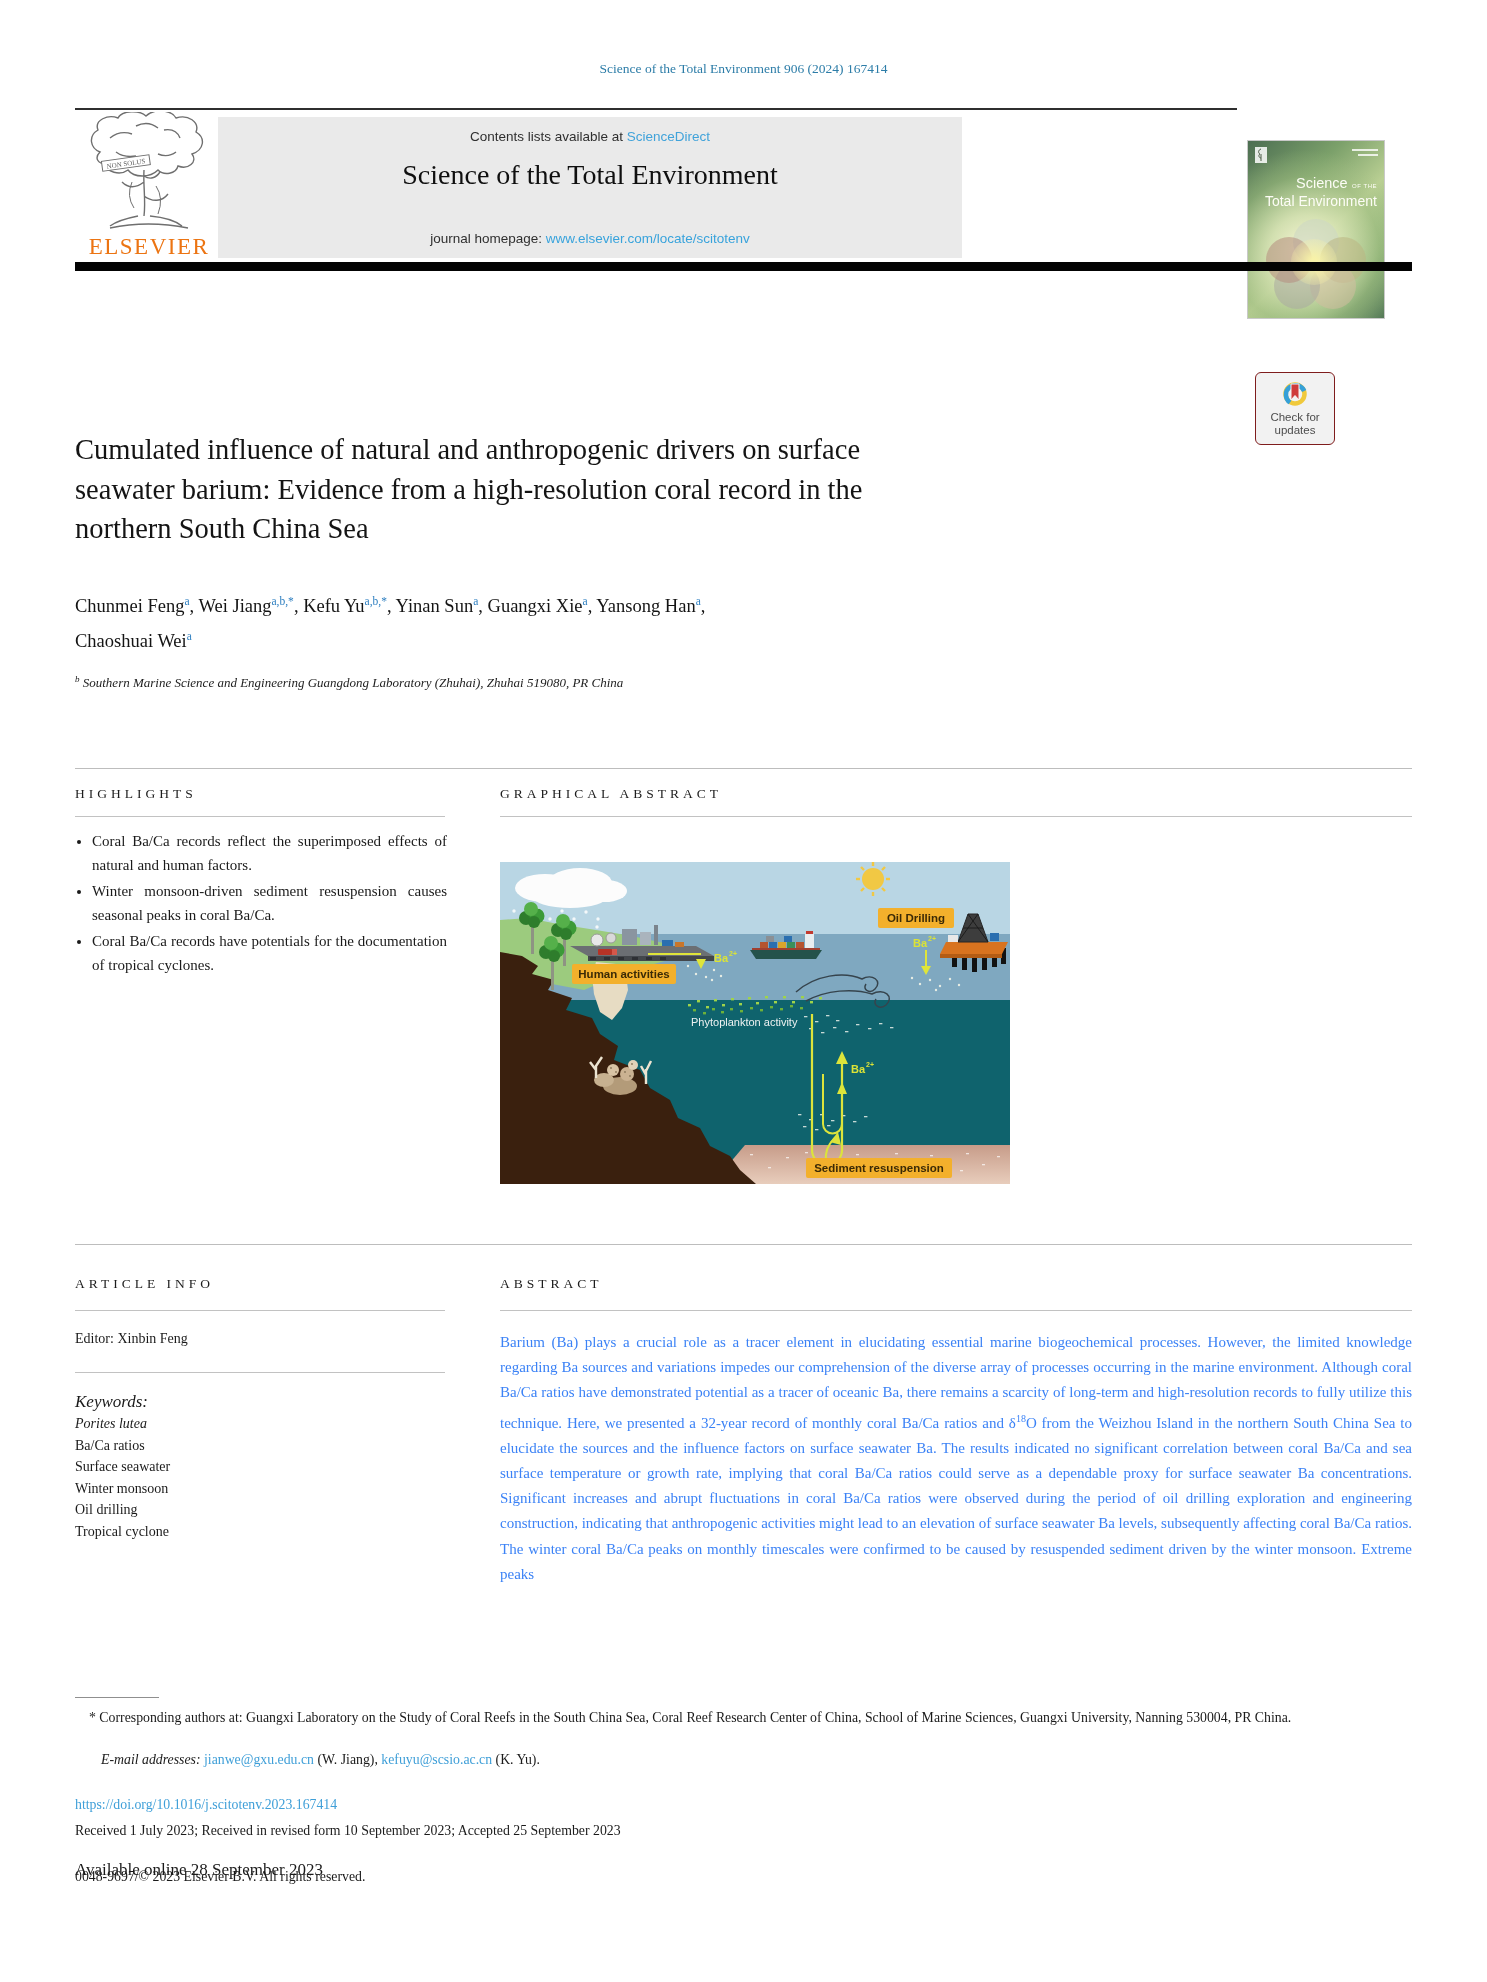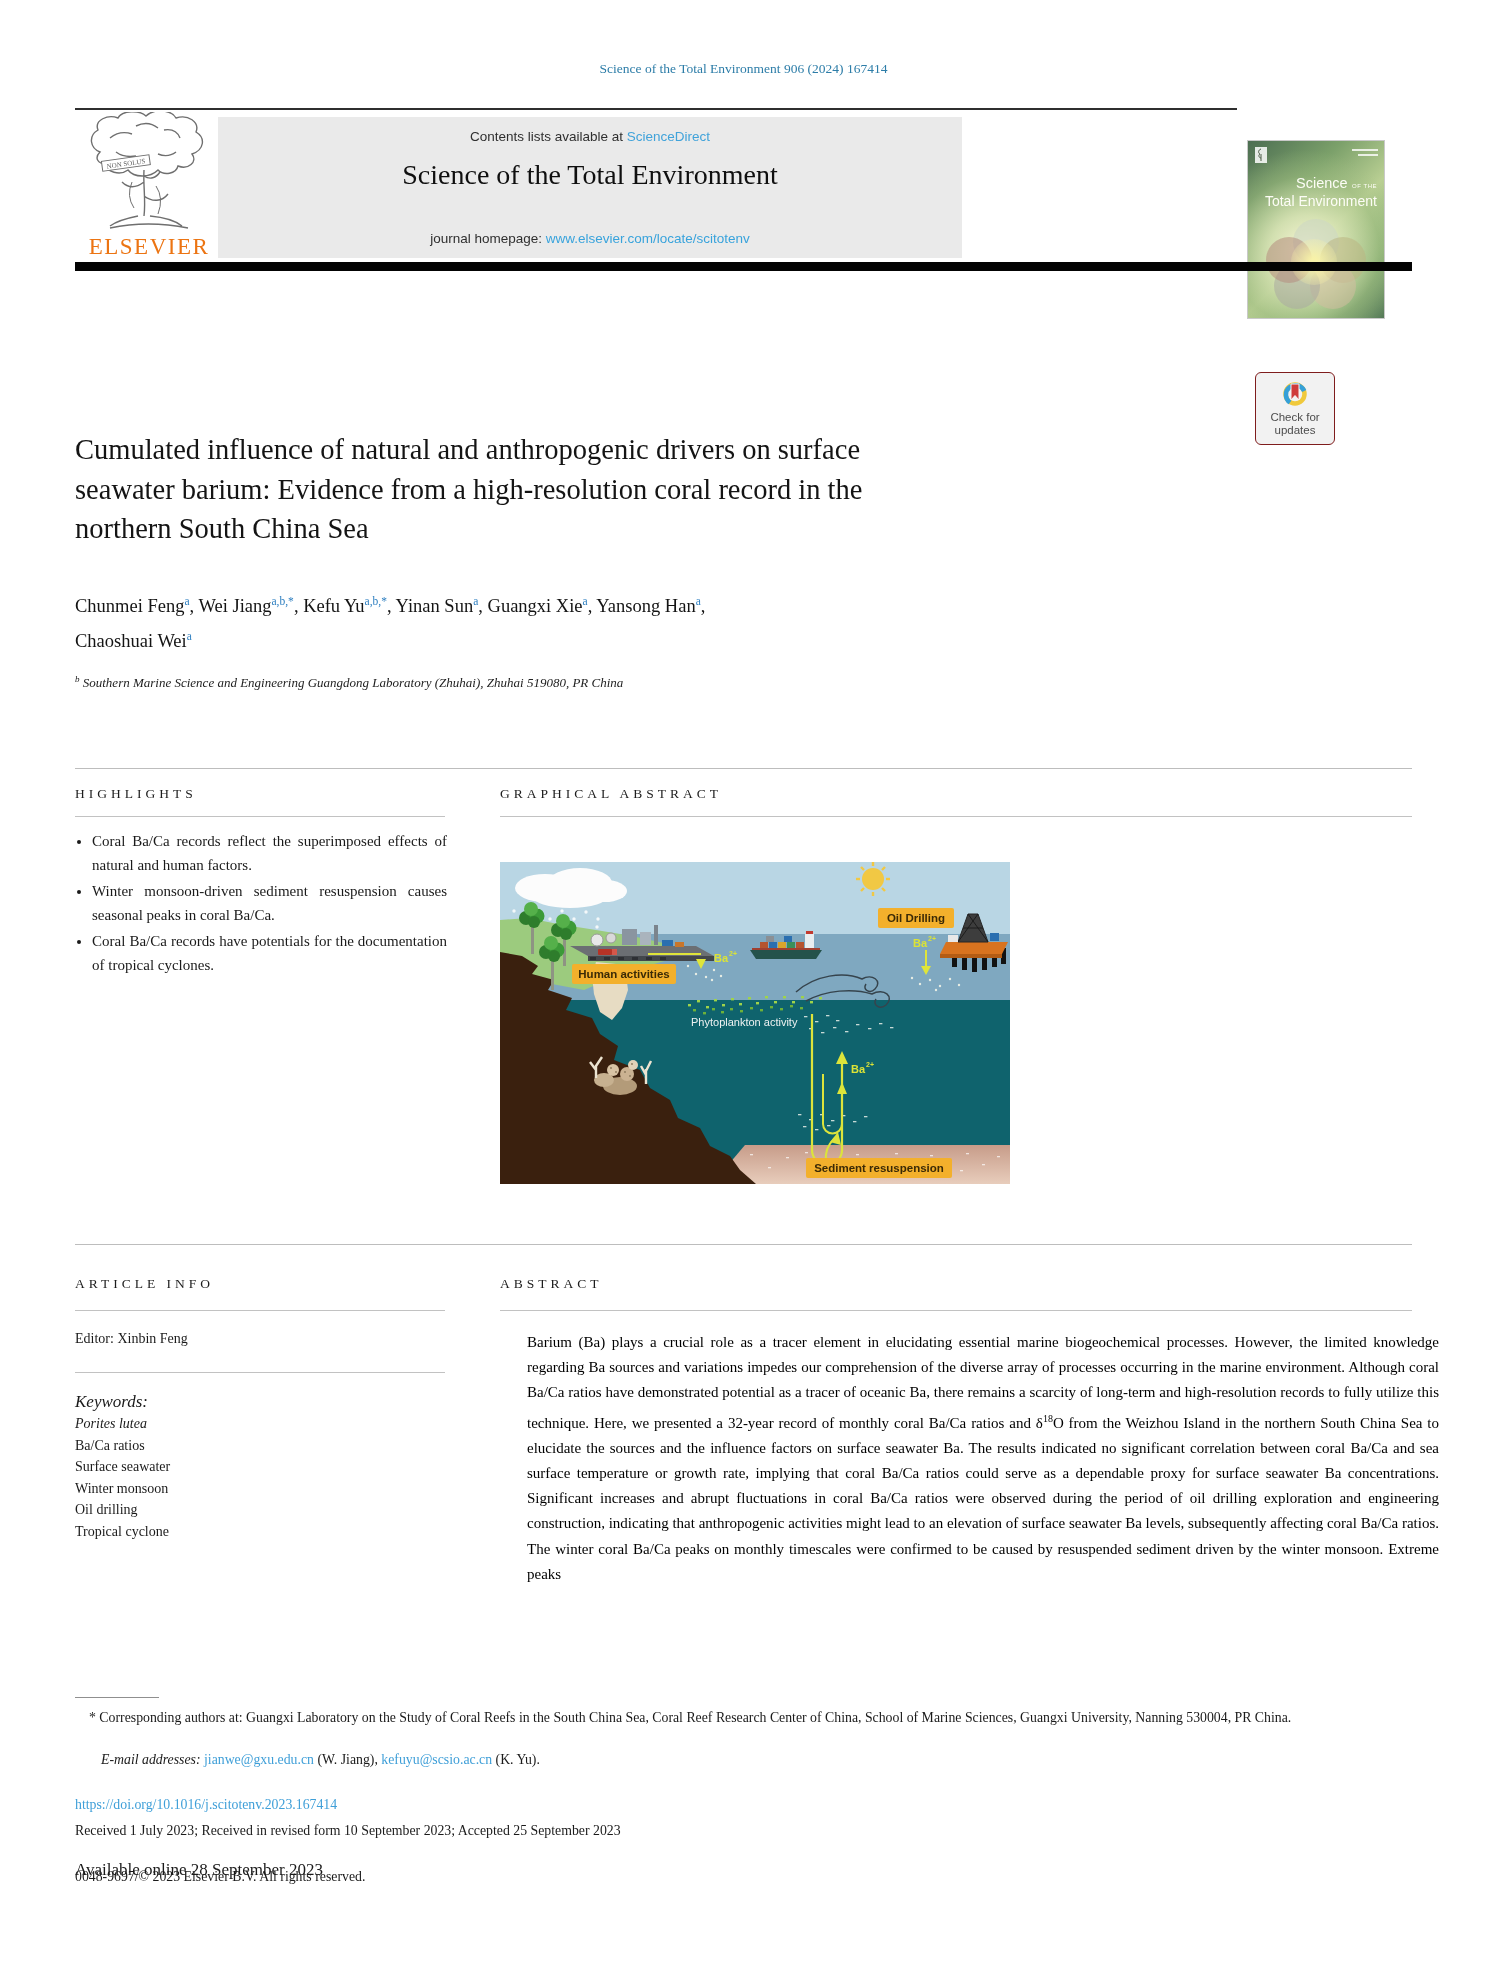--- a/index.html
+++ b/index.html
@@ -66,22 +66,22 @@
   .hl-list li{margin-bottom:3px;}
 
   .ga-image{position:absolute;left:500px;top:862px;width:510px;height:322px;}
 
   .editor{position:absolute;left:75px;top:1331px;font-size:14px;}
   .kw-label{position:absolute;left:75px;top:1392px;font-size:17px;font-style:italic;}
   .kw-list{position:absolute;left:75px;top:1413px;font-size:14px;line-height:21.5px;}
   .kw-list .kw.italic{font-style:italic;}
   .kw-list .kw{display:block;}
 
-  .abstract{position:absolute;left:527px;top:1330px;width:912px;font-size:15px;
-            line-height:25.2px;text-align:justify;color:#000000;}
+  .abstract{position:absolute;left:500px;top:1330px;width:912px;font-size:15px;
+            line-height:25.2px;text-align:justify;color:#3b82f6;}
   .abstract sup{font-size:10px;}
 
   .fnrule{position:absolute;left:75px;top:1697px;width:84px;height:1px;background:#8f8f8f;}
   .fn1{position:absolute;left:75px;top:1707px;width:1337px;font-size:13.8px;line-height:21.5px;
        text-align:justify;text-indent:14px;}
   .fn2{position:absolute;left:75px;top:1752px;width:1337px;font-size:13.8px;text-indent:26px;}
   .fn2 .em-label{font-style:italic;}
   .blue-link{color:#3f9fd8;text-decoration:none;}
 
   .doi{position:absolute;left:75px;top:1797px;font-size:13.8px;}

